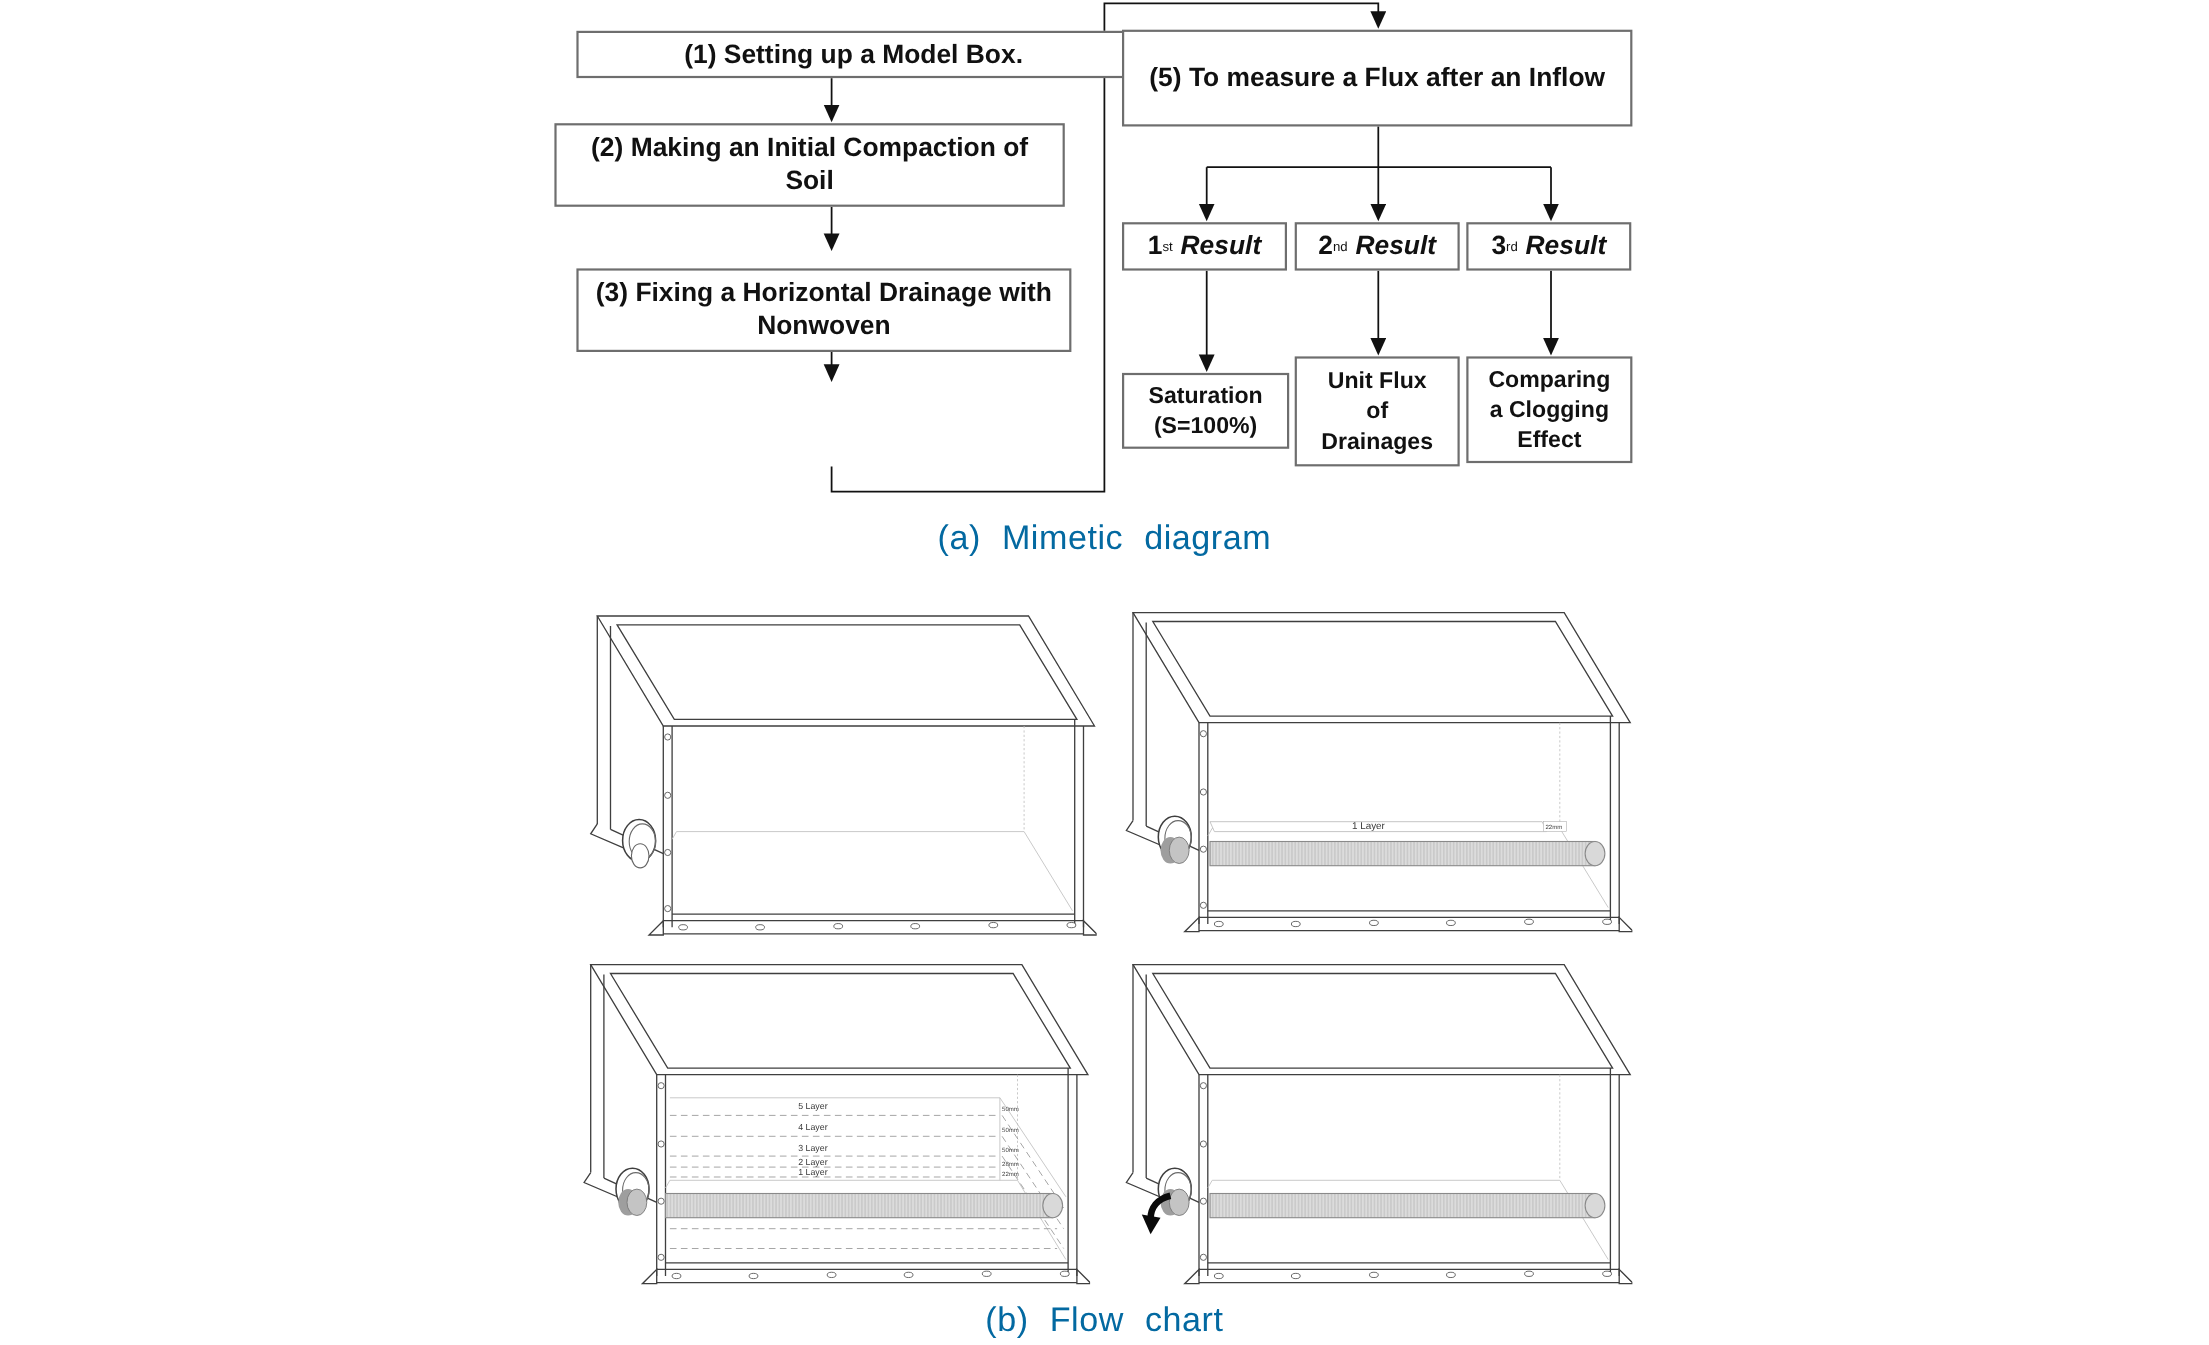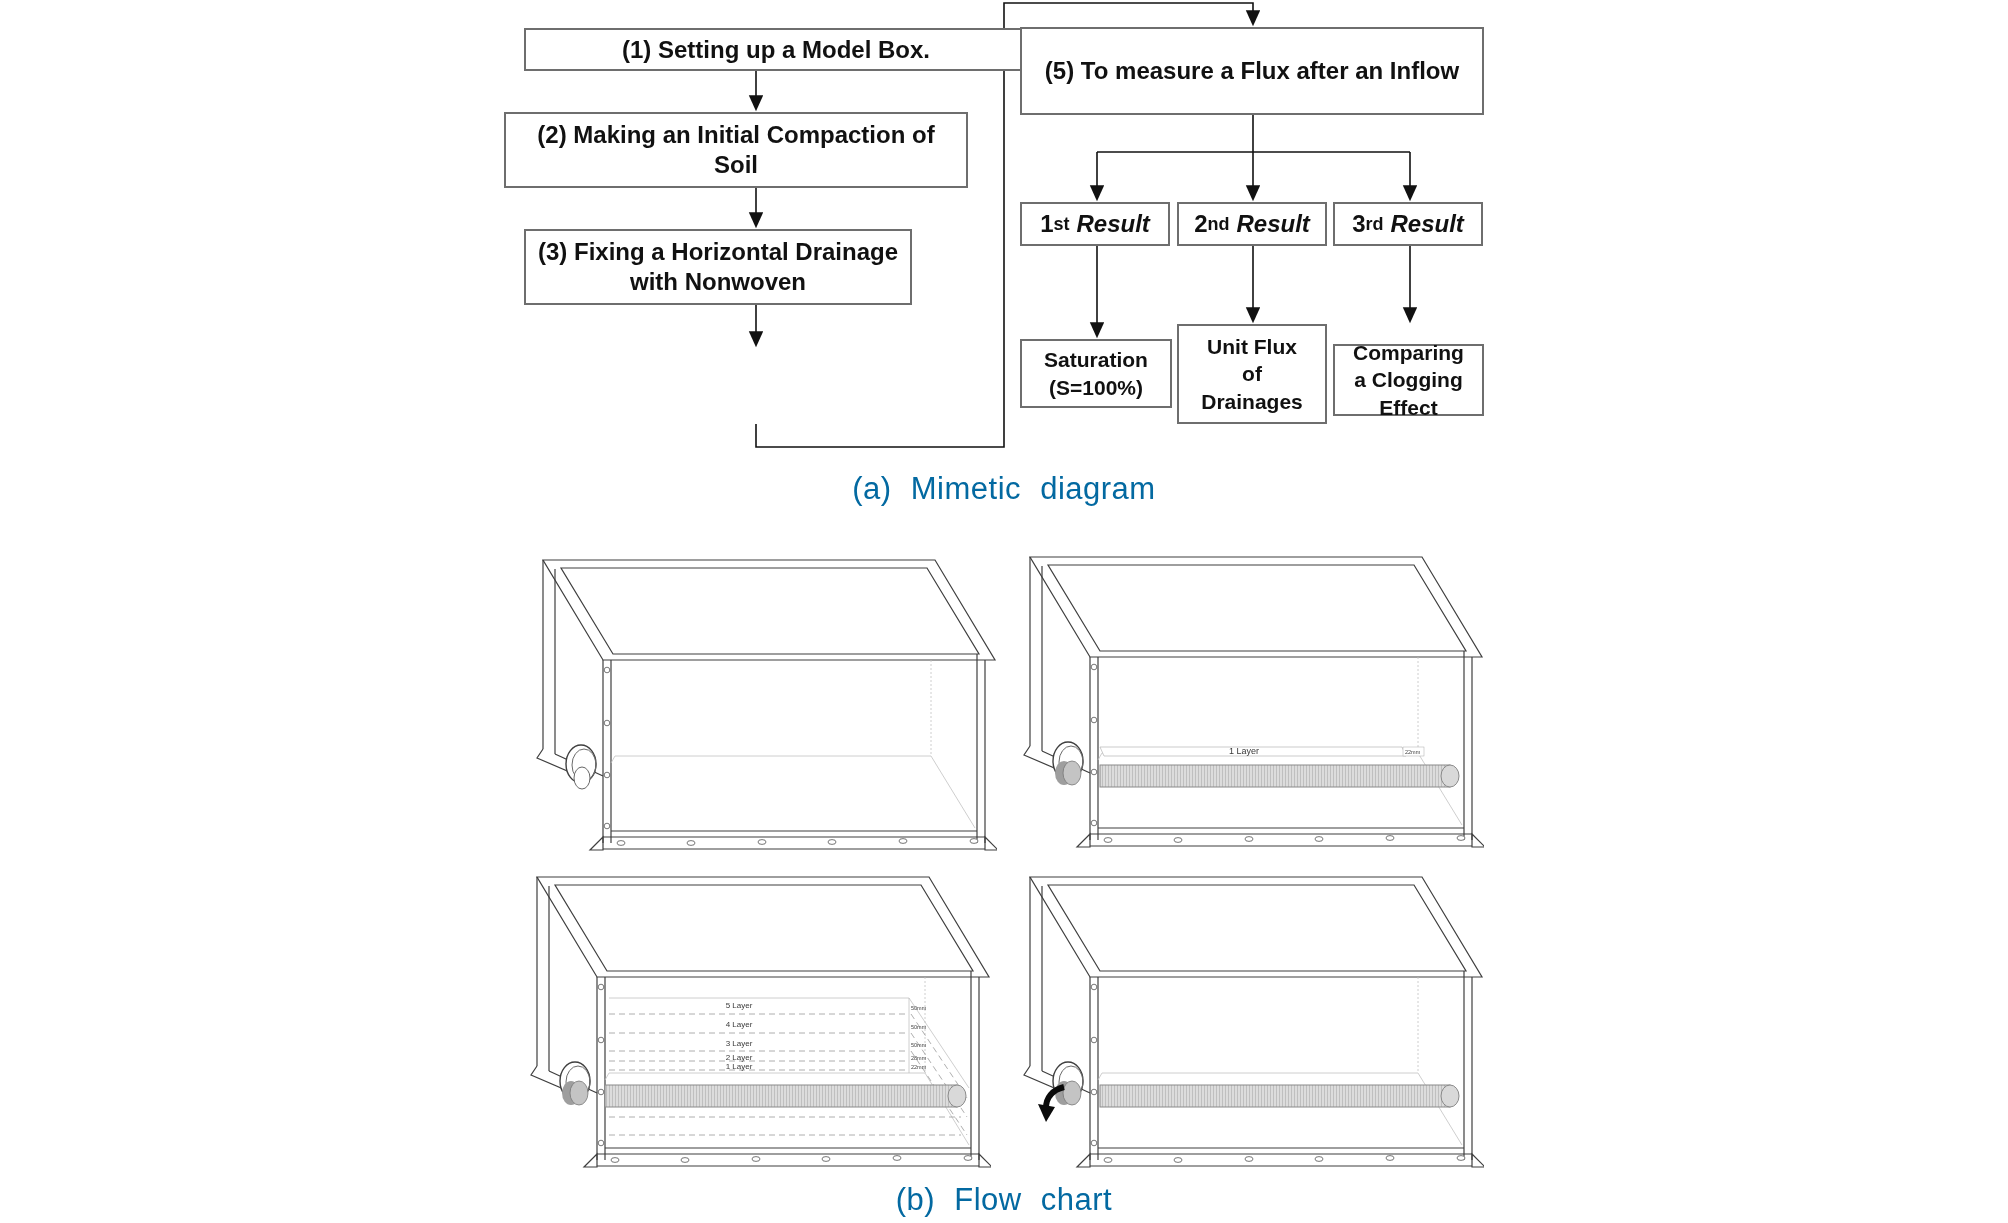--- a/index.html
+++ b/index.html
@@ -9,21 +9,21 @@
   }
   svg.connectors{position:absolute;left:0;top:0;width:2008px;height:1223px;}
   .fbox{
     position:absolute;box-sizing:border-box;background:#ffffff;
     border:2px solid #6e6e6e;
     display:flex;align-items:center;justify-content:center;
     text-align:center;color:#111;font-weight:700;
   }
   .step{font-size:24px;line-height:1.25;padding:2px 10px;}
   .result{font-size:24px;}
-  .result .ord{font-size:18px;vertical-align:7px;font-weight:700;}
+  .result .ord{font-size:12px;vertical-align:7px;font-weight:400;}
   .result .rw{margin-left:7px;font-style:italic;}
   .outcome{font-size:21px;line-height:1.3;padding:2px 4px;}
   .outcome span{display:block;}
   .caption{
     position:absolute;left:0;width:2008px;text-align:center;
     font-size:31px;color:#0369a1;font-weight:400;word-spacing:10px;letter-spacing:0.5px;
   }
   svg.drawing{position:absolute;}
   .wire{stroke:#3f3f3f;stroke-width:1.2;fill:none;}
   .lite{stroke:#c2c2c2;stroke-width:0.8;fill:none;}
@@ -106,21 +106,21 @@
       <line x1="1410" y1="246" x2="1410" y2="320" marker-end="url(#arrh)"></line>
     </g>
   </svg>
 
   <div class="fbox step" style="left:524px;top:28px;width:504px;height:43px">
     <span>(1) Setting up a Model Box.</span>
   </div>
   <div class="fbox step" style="left:504px;top:112px;width:464px;height:76px">
     <span>(2) Making an Initial Compaction of Soil</span>
   </div>
-  <div class="fbox step" style="left:524px;top:229px;width:388px;height:76px">
+  <div class="fbox step" style="left:524px;top:244px;width:450px;height:76px">
     <span>(3) Fixing a Horizontal Drainage with Nonwoven</span>
   </div>
   <div class="fbox step" style="left:1020px;top:27px;width:464px;height:88px">
     <span>(5) To measure a Flux after an Inflow</span>
   </div>
 
   <div class="fbox result" style="left:1020px;top:202px;width:150px;height:44px">
     <span>1</span>
       <sup class="ord">st</sup>
       <span class="rw">Result</span>
@@ -142,21 +142,21 @@
       <span>(S=100%)</span>
     </div>
   </div>
   <div class="fbox outcome" style="left:1177px;top:324px;width:150px;height:100px">
     <div>
       <span>Unit Flux</span>
       <span>of</span>
       <span>Drainages</span>
     </div>
   </div>
-  <div class="fbox outcome" style="left:1333px;top:344px;width:151px;height:72px">
+  <div class="fbox outcome" style="left:1333px;top:324px;width:151px;height:97px">
     <div>
       <span>Comparing</span>
       <span>a Clogging</span>
       <span>Effect</span>
     </div>
   </div>
 
   <div class="caption" style="top:471px">(a) Mimetic diagram</div>
 
   <svg class="drawing" style="left:527px;top:538px" width="470" height="315" viewBox="0 0 470 315">

